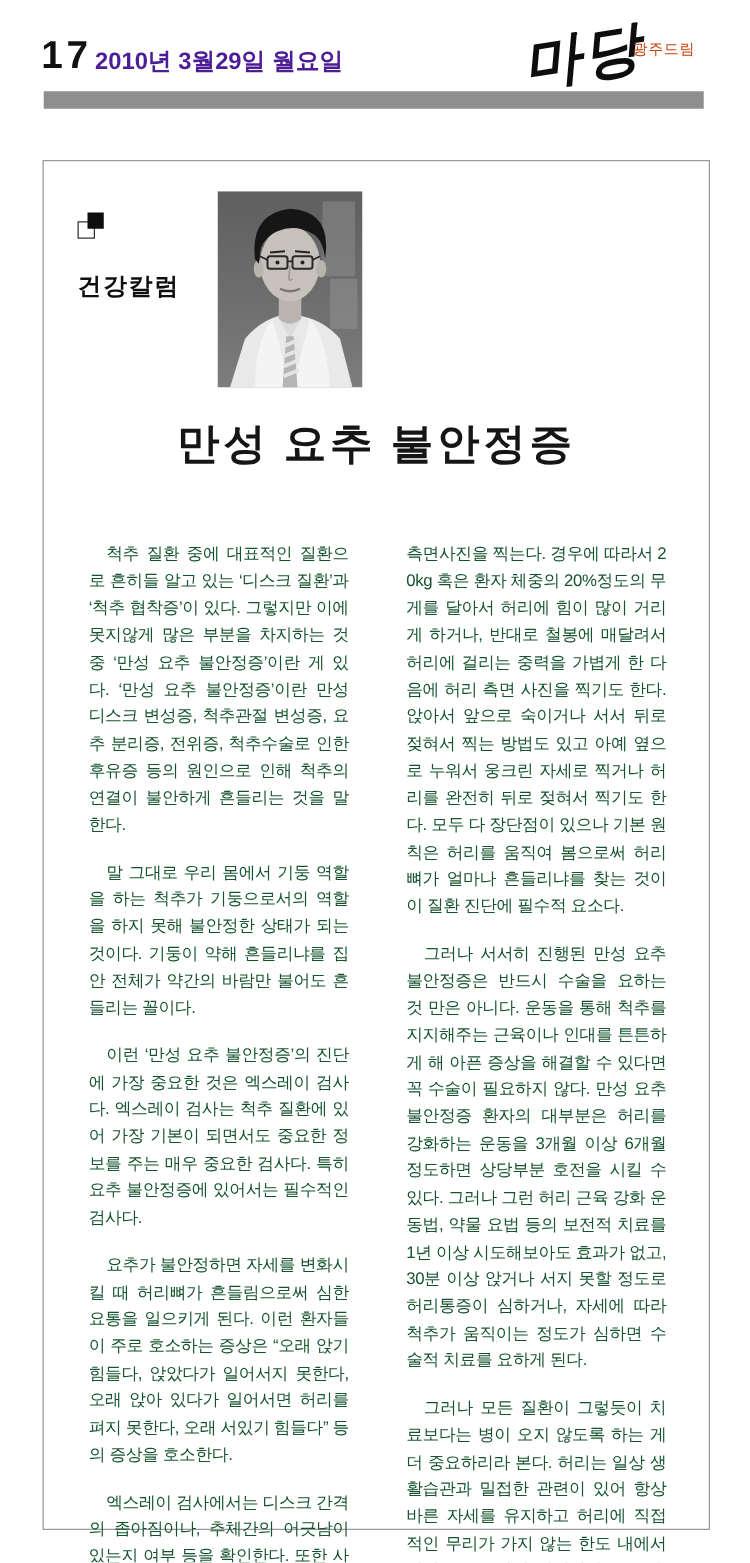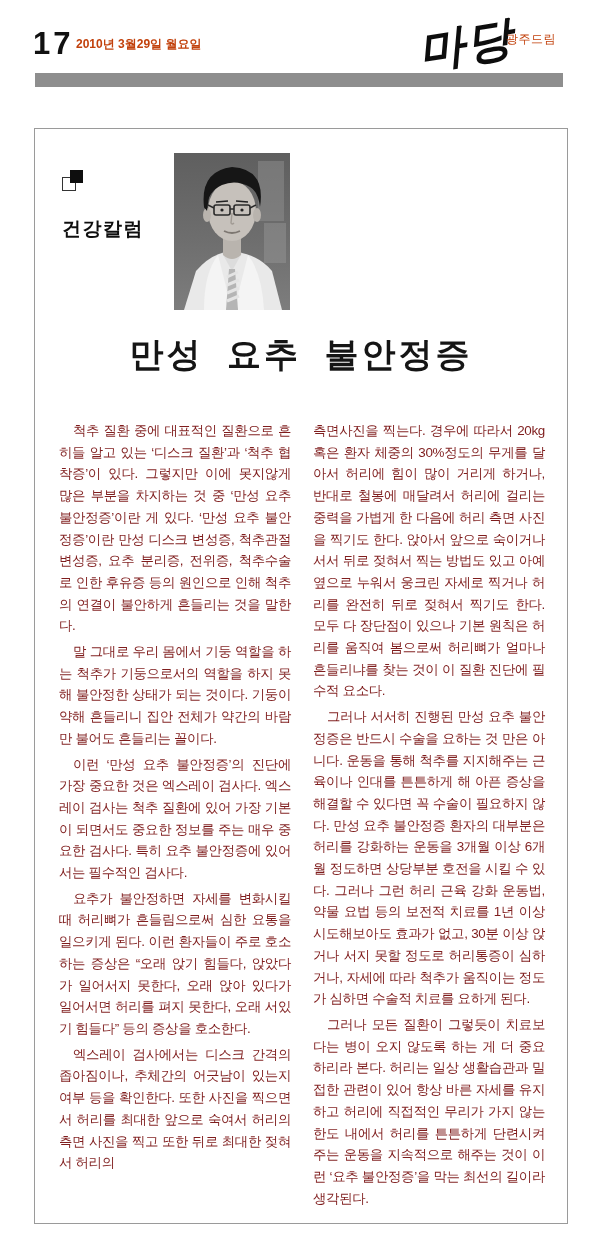--- a/index.html
+++ b/index.html
@@ -2,21 +2,21 @@
 <html lang="ko"><head>
 <meta charset="utf-8">
 <style>
   html,body{margin:0;padding:0;background:#ffffff;}
   .page{position:relative;width:600px;height:1250px;background:#ffffff;overflow:hidden;
         font-family:"Liberation Sans",sans-serif;color:#1c1c1c;}
 
   
   .page-number{position:absolute;left:33px;top:26px;font-size:31px;font-weight:bold;
                letter-spacing:3px;color:#111;text-align:center;}
-  .page-date{position:absolute;left:76px;top:36px;font-size:12px;font-weight:bold;color:#c2410c;}
+  .page-date{position:absolute;left:76px;top:36px;font-size:19px;font-weight:bold;color:#4c1d95;}
   .section-logo{position:absolute;left:418px;top:14px;font-size:46px;font-weight:bold;
                 font-style:italic;font-family:"Liberation Serif",serif;color:#0d0d0d;
                 transform:rotate(-9deg);letter-spacing:2px;}
   .paper-name{position:absolute;left:506px;top:31px;font-size:12px;font-weight:normal;color:#c2410c;
               letter-spacing:0.5px;}
   .gray-bar{position:absolute;left:35px;top:73px;width:528px;height:14px;}
 
   
   .article-box{position:absolute;left:34px;top:128px;width:532px;height:1094px;
                border:1px solid #9a9a9a;background:#fff;}
@@ -24,27 +24,27 @@
   .column-label{position:absolute;left:27px;top:40px;display:flex;gap:24px;flex-direction:column;}
   .label-icon{position:relative;width:21px;height:23px;}
   .label-icon .sq-outline{position:absolute;left:0;bottom:1px;width:12px;height:12px;
                           border:1.5px solid #333;background:#fff;}
   .label-icon .sq-filled{position:absolute;right:0;top:1px;width:13px;height:13px;background:#0e0e0e;}
   .label-text{font-size:19px;font-weight:bold;letter-spacing:1.5px;color:#0e0e0e;}
 
   .author-photo{position:absolute;left:139px;top:24px;width:116px;height:157px;display:block;}
 
   .article-title{position:absolute;left:0;top:203px;width:100%;text-align:center;
-                 font-family:Liberation Mono, monospace;font-size:34px;font-weight:600;
+                 font-family:Liberation Serif, serif;font-size:34px;font-weight:600;
                  letter-spacing:3px;color:#151515;}
 
   .article-body{position:absolute;left:20px;top:287px;width:494px;display:flex;gap:14px;}
   .col{width:240px;}
-  .article-body p{margin:4px;font-size:13.4px;line-height:21.7px;text-align:justify;
-                  text-indent:14px;letter-spacing:-0.3px;color:#7f1d1d;
+  .article-body p{margin:16px;font-size:13.4px;line-height:21.7px;text-align:justify;
+                  text-indent:14px;letter-spacing:-0.3px;color:#14532d;
                   word-break:break-all;}
   .article-body p.cont{text-indent:0;}
 </style>
 </head>
 <body>
 
 <div class="page">
 
   <div class="page-number">17</div>
   <div class="page-date">2010년 3월29일 월요일</div>
@@ -102,27 +102,27 @@
 
       <path d="M58 60 L57 70 Q58 72 60 70" stroke="#a09a93" stroke-width="1.4" fill="none"></path>
       <path d="M50 78 Q58 82 66 78" stroke="#7d7771" stroke-width="1.8" fill="none"></path>
     </svg>
 
     <div class="article-title">만성 요추 불안정증</div>
 
     <div class="article-body">
       <div class="col">
         <p>척추 질환 중에 대표적인 질환으로 흔히들 알고 있는 ‘디스크 질환’과 ‘척추 협착증’이 있다. 그렇지만 이에 못지않게 많은 부분을 차지하는 것 중 ‘만성 요추 불안정증’이란 게 있다. ‘만성 요추 불안정증’이란 만성 디스크 변성증, 척추관절 변성증, 요추 분리증, 전위증, 척추수술로 인한 후유증 등의 원인으로 인해 척추의 연결이 불안하게 흔들리는 것을 말한다.</p>
-        <p>말 그대로 우리 몸에서 기둥 역할을 하는 척추가 기둥으로서의 역할을 하지 못해 불안정한 상태가 되는 것이다. 기둥이 약해 흔들리니 집안 전체가 약간의 바람만 불어도 흔들리는 꼴이다.</p>
+        <p>말 그대로 우리 몸에서 기둥 역할을 하는 척추가 기둥으로서의 역할을 하지 못해 불안정한 상태가 되는 것이다. 기둥이 약해 흔들리냐를 집안 전체가 약간의 바람만 불어도 흔들리는 꼴이다.</p>
         <p>이런 ‘만성 요추 불안정증’의 진단에 가장 중요한 것은 엑스레이 검사다. 엑스레이 검사는 척추 질환에 있어 가장 기본이 되면서도 중요한 정보를 주는 매우 중요한 검사다. 특히 요추 불안정증에 있어서는 필수적인 검사다.</p>
         <p>요추가 불안정하면 자세를 변화시킬 때 허리뼈가 흔들림으로써 심한 요통을 일으키게 된다. 이런 환자들이 주로 호소하는 증상은 “오래 앉기 힘들다, 앉았다가 일어서지 못한다, 오래 앉아 있다가 일어서면 허리를 펴지 못한다, 오래 서있기 힘들다” 등의 증상을 호소한다.</p>
         <p>엑스레이 검사에서는 디스크 간격의 좁아짐이나, 추체간의 어긋남이 있는지 여부 등을 확인한다. 또한 사진을 찍으면서 허리를 최대한 앞으로 숙여서 허리의 측면 사진을 찍고 또한 뒤로 최대한 젖혀서 허리의</p>
       </div>
       <div class="col">
-        <p class="cont">측면사진을 찍는다. 경우에 따라서 20kg 혹은 환자 체중의 30%정도의 무게를 달아서 허리에 힘이 많이 거리게 하거나, 반대로 철봉에 매달려서 허리에 걸리는 중력을 가볍게 한 다음에 허리 측면 사진을 찍기도 한다. 앉아서 앞으로 숙이거나 서서 뒤로 젖혀서 찍는 방법도 있고 아예 옆으로 누워서 웅크린 자세로 찍거나 허리를 완전히 뒤로 젖혀서 찍기도 한다. 모두 다 장단점이 있으나 기본 원칙은 허리를 움직여 봄으로써 허리뼈가 얼마나 흔들리냐를 찾는 것이 이 질환 진단에 필수적 요소다.</p>
+        <p class="cont">측면사진을 찍는다. 경우에 따라서 20kg 혹은 환자 체중의 20%정도의 무게를 달아서 허리에 힘이 많이 거리게 하거나, 반대로 철봉에 매달려서 허리에 걸리는 중력을 가볍게 한 다음에 허리 측면 사진을 찍기도 한다. 앉아서 앞으로 숙이거나 서서 뒤로 젖혀서 찍는 방법도 있고 아예 옆으로 누워서 웅크린 자세로 찍거나 허리를 완전히 뒤로 젖혀서 찍기도 한다. 모두 다 장단점이 있으나 기본 원칙은 허리를 움직여 봄으로써 허리뼈가 얼마나 흔들리냐를 찾는 것이 이 질환 진단에 필수적 요소다.</p>
         <p>그러나 서서히 진행된 만성 요추 불안정증은 반드시 수술을 요하는 것 만은 아니다. 운동을 통해 척추를 지지해주는 근육이나 인대를 튼튼하게 해 아픈 증상을 해결할 수 있다면 꼭 수술이 필요하지 않다. 만성 요추 불안정증 환자의 대부분은 허리를 강화하는 운동을 3개월 이상 6개월 정도하면 상당부분 호전을 시킬 수 있다. 그러나 그런 허리 근육 강화 운동법, 약물 요법 등의 보전적 치료를 1년 이상 시도해보아도 효과가 없고, 30분 이상 앉거나 서지 못할 정도로 허리통증이 심하거나, 자세에 따라 척추가 움직이는 정도가 심하면 수술적 치료를 요하게 된다.</p>
         <p>그러나 모든 질환이 그렇듯이 치료보다는 병이 오지 않도록 하는 게 더 중요하리라 본다. 허리는 일상 생활습관과 밀접한 관련이 있어 항상 바른 자세를 유지하고 허리에 직접적인 무리가 가지 않는 한도 내에서 허리를 튼튼하게 단련시켜 주는 운동을 지속적으로 해주는 것이 이런 ‘요추 불안정증’을 막는 최선의 길이라 생각된다.</p>
 
       </div>
     </div>
 
   </div>
 </div>
 
 </body></html>

